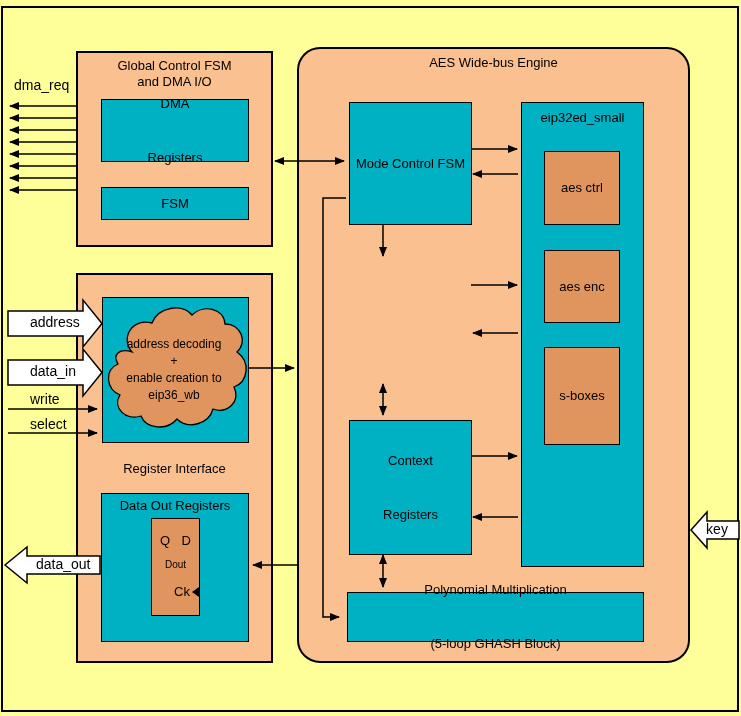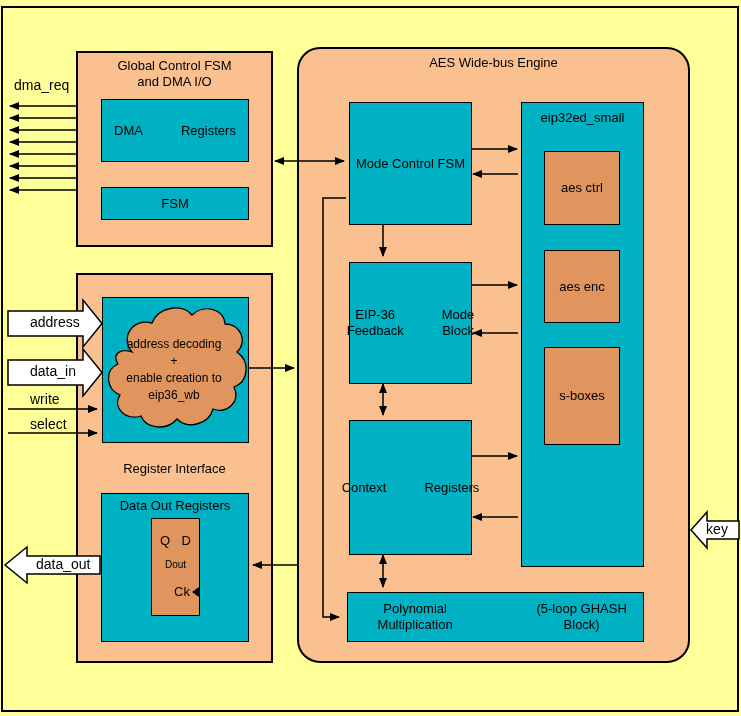--- a/index.html
+++ b/index.html
@@ -4,21 +4,21 @@
 <style>
   html,body{margin:0;padding:0;}
   body{font-family:"Liberation Sans",sans-serif;color:#000;}
   .canvas{position:relative;width:741px;height:716px;background:#FFFF99;overflow:hidden;}
   .frame{position:absolute;left:1px;top:6px;width:734px;height:702px;border:2px solid #000;pointer-events:none;}
   .block{position:absolute;box-sizing:border-box;}
   .orange{background:#FAC090;border:2px solid #000;}
   .teal{background:#00B0C3;border:1.5px solid #000;}
   .suborange{background:#E0955F;border:1.5px solid #000;}
   .btitle{position:absolute;left:0;right:0;text-align:center;font-size:13px;line-height:16px;}
-  .center-text{display:flex;flex-direction:row;align-items:center;justify-content:center;text-align:center;font-size:13px;line-height:16px;gap:38px;}
+  .center-text{display:flex;flex-direction:column;align-items:center;justify-content:center;text-align:center;font-size:13px;line-height:16px;gap:38px;}
   .sig-label{position:absolute;font-size:14px;line-height:15px;z-index:5;white-space:nowrap;}
   svg.overlay{position:absolute;left:0;top:0;z-index:4;pointer-events:none;}
   .cloud-text{position:absolute;z-index:5;text-align:center;font-size:12px;line-height:17px;}
   .ff-row{position:absolute;left:0;right:0;display:flex;justify-content:space-between;padding:0 8px;font-size:13px;box-sizing:border-box;}
   .ff-name{position:absolute;left:0;right:0;text-align:center;font-size:10px;}
   .ff-ck{position:absolute;right:9px;font-size:13px;}
   .ff-wedge{position:absolute;right:0;width:0;height:0;border-top:5px solid transparent;border-bottom:5px solid transparent;border-right:7px solid #000;}
   .z1{z-index:1;}
 </style>
 </head>
@@ -61,24 +61,20 @@
       </div>
     </div>
   </div>
 
   <div class="block orange z1" style="left:297px;top:47px;width:393px;height:616px;border-radius:23px;">
     <div class="btitle" style="top:6px;">
       <span>AES Wide-bus Engine</span>
     </div>
     <div class="block teal center-text" style="left:50px;top:53px;width:123px;height:123px;">
       <span>Mode Control FSM</span>
-    </div>
-    <div class="block teal center-text" style="left:50px;top:213px;width:123px;height:122px;">
-      <span>EIP-36 Feedback</span>
-      <span>Mode Block</span>
     </div>
     <div class="block teal center-text" style="left:50px;top:371px;width:123px;height:135px;">
       <span>Context</span>
       <span>Registers</span>
     </div>
     <div class="block teal center-text" style="left:48px;top:543px;width:297px;height:50px;">
       <span>Polynomial Multiplication</span>
       <span>(5-loop GHASH Block)</span>
     </div>
     <div class="block teal" style="left:222px;top:53px;width:123px;height:465px;">

